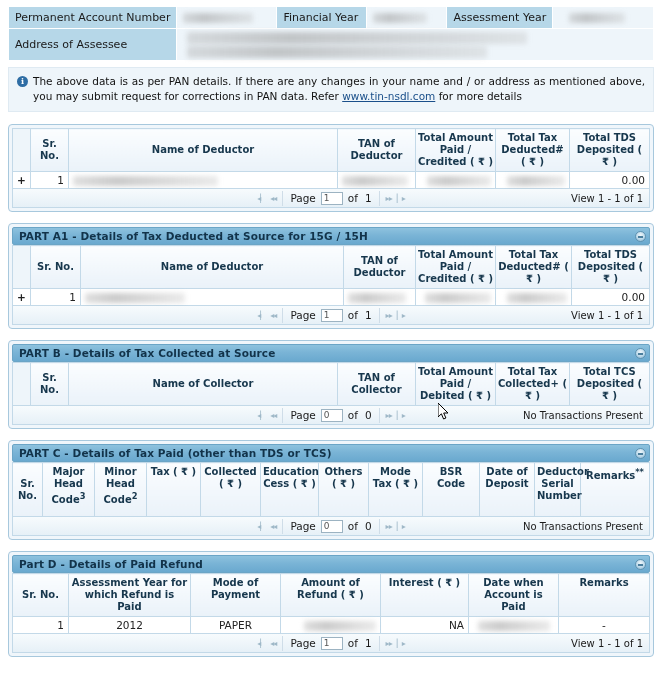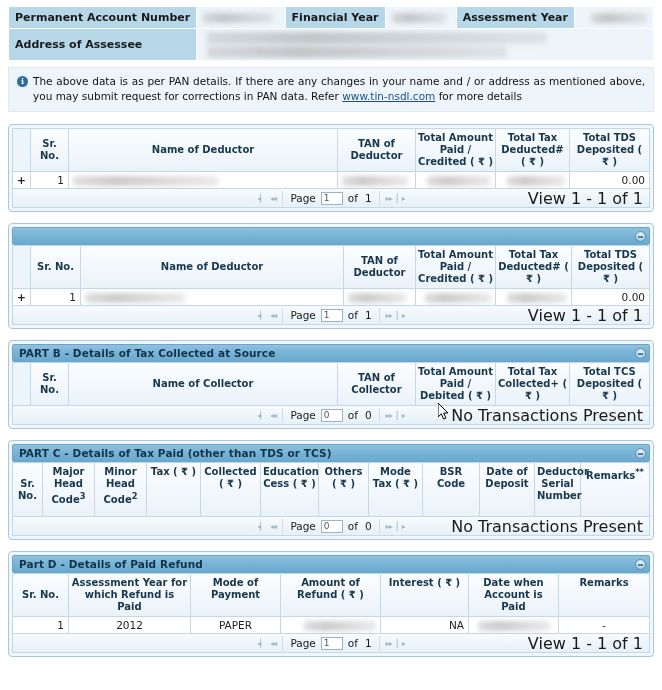--- a/index.html
+++ b/index.html
@@ -22,21 +22,21 @@
   }
   .info-table td {
     border: 1px solid #ffffff;
     height: 22px;
     padding: 2px 6px;
     font-size: 11px;
     vertical-align: middle;
   }
   .info-label {
     background: #b6d7e8;
-    font-weight: bold;
+    font-weight: normal;
     color: #1a1a1a;
     white-space: nowrap;
   }
   .info-value {
     background: #eef5fa;
   }
   .blur {
     display: inline-block;
     height: 10px;
     border-radius: 2px;
@@ -194,21 +194,21 @@
     color: #555;
     padding: 0 2px;
     font-family: "DejaVu Sans", "Liberation Sans", sans-serif;
   }
   .pager-right {
     position: absolute;
     right: 6px; top: 0;
     height: 100%;
     display: flex;
     align-items: center;
-    font-size: 16px;
+    font-size: 10px;
     color: #1a1a1a;
   }
 
   
   #mouse-cursor {
     position: absolute;
     width: 12px; height: 18px;
     pointer-events: none;
     z-index: 50;
   }
@@ -299,20 +299,21 @@
       <span class="pg-sep"></span>
       <span class="pg-arrow">▸▸</span>
       <span class="pg-arrow">▏▸</span>
     </div>
     <div class="pager-right">View 1 - 1 of 1</div>
   </div>
 </div>
 
 <div class="panel">
   <div class="panel-header">
+    <span>PART A1 - Details of Tax Deducted at Source for 15G / 15H</span>
     <span class="collapse-btn"></span>
   </div>
   <table class="grid">
     <colgroup>
       <col style="width:18px">
         <col style="width:50px">
         <col>
         <col style="width:72px">
       <col style="width:80px">
         <col style="width:76px">

